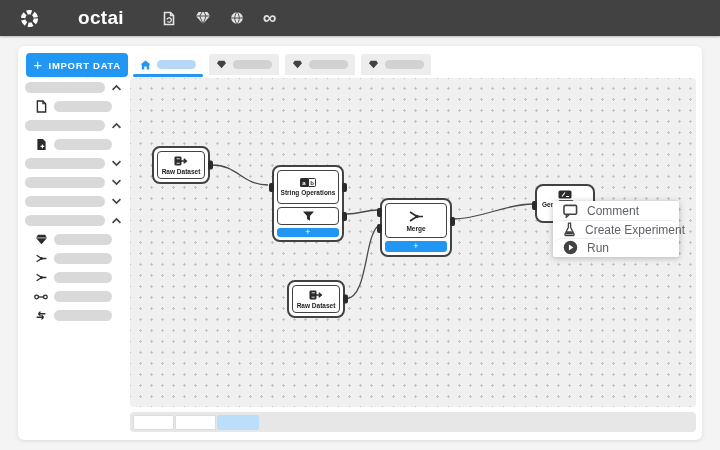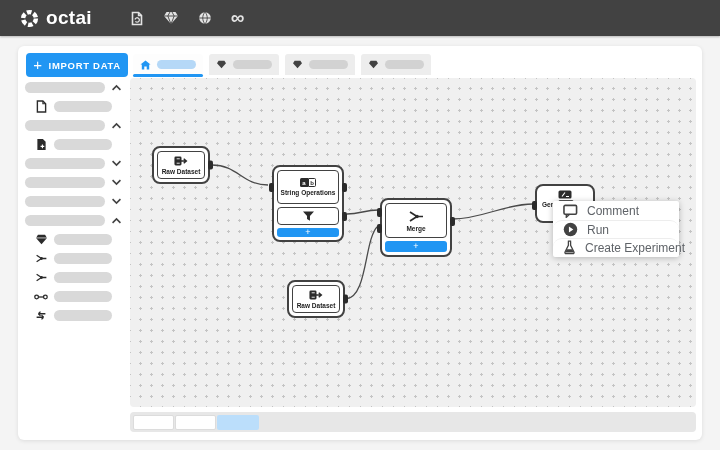--- a/index.html
+++ b/index.html
@@ -10,21 +10,21 @@
     font-family: "Liberation Sans", sans-serif;
   }
   
   .topbar {
     position: absolute; left:0; top:0; width:720px; height:36px;
     background:#424242; display:flex; align-items:center; padding:0 20px;
     box-shadow: 0 1px 2px rgba(0,0,0,.25);
     z-index: 30;
   }
   .logo { display:flex; align-items:center; gap:7px; }
-  .logo-text { color:#fff; font-size:19px; font-weight:700; letter-spacing:.3px; }
+  .logo-text { color:#fff; font-size:19px; font-weight:700; letter-spacing:.3px;margin-left:32px; }
   .topbar-icons { display:flex; align-items:center; gap:19px; margin-left:38px; }
   .topbar-icons .tbicon { color:#e3e3e3; display:flex; align-items:center; }
   .infinity { color:#e3e3e3; font-size:19px; font-weight:700; line-height:1; margin-top:-2px;}
   
   .card {
     position:absolute; left:18px; top:46px; width:684px; height:394px;
     background:#fff; border-radius:6px; box-shadow:0 1px 4px rgba(0,0,0,.10);
     z-index: 1;
   }
   
@@ -400,35 +400,35 @@
         <span class="cicon">
           <svg width="15" height="14" viewBox="0 0 16 15">
               <rect x="1" y="1.5" width="13.5" height="9.5" rx="1.3" fill="none" stroke="currentColor" stroke-width="1.7"></rect>
               <path d="M3.5 11 v3.2 L7 11" fill="none" stroke="currentColor" stroke-width="1.5"></path>
             </svg>
         </span>
         <span>Comment</span>
       </div>
       <div class="ctx-item">
         <span class="cicon">
+          <svg width="13" height="15" viewBox="0 0 14 16">
+              <path d="M5.2 1.2 h3.6 M5.8 1.5 v4.2 L2.2 12.8 a1.3 1.3 0 0 0 1.2 1.9 h7.2 a1.3 1.3 0 0 0 1.2 -1.9 L8.2 5.7 V1.5" fill="none" stroke="currentColor" stroke-width="1.4"></path>
+              <path d="M4 10 h6 l1.5 3.5 h-9 Z" fill="currentColor"></path>
+            </svg>
+        </span>
+        <span>Create Experiment</span>
+      </div>
+      <div class="ctx-item">
+        <span class="cicon">
           <svg width="15" height="15" viewBox="0 0 16 16">
               <circle cx="8" cy="8" r="7.2" fill="#424242"></circle>
               <path d="M6.3 4.8 11 8 6.3 11.2 Z" fill="#fff"></path>
             </svg>
         </span>
         <span>Run</span>
-      </div>
-      <div class="ctx-item">
-        <span class="cicon">
-          <svg width="13" height="15" viewBox="0 0 14 16">
-              <path d="M5.2 1.2 h3.6 M5.8 1.5 v4.2 L2.2 12.8 a1.3 1.3 0 0 0 1.2 1.9 h7.2 a1.3 1.3 0 0 0 1.2 -1.9 L8.2 5.7 V1.5" fill="none" stroke="currentColor" stroke-width="1.4"></path>
-              <path d="M4 10 h6 l1.5 3.5 h-9 Z" fill="currentColor"></path>
-            </svg>
-        </span>
-        <span>Create Experiment</span>
       </div>
     </div>
   </div>
 
   <div class="bottom-strip">
     <span class="seg white"></span>
     <span class="seg white"></span>
     <span class="seg blue"></span>
   </div>
 

